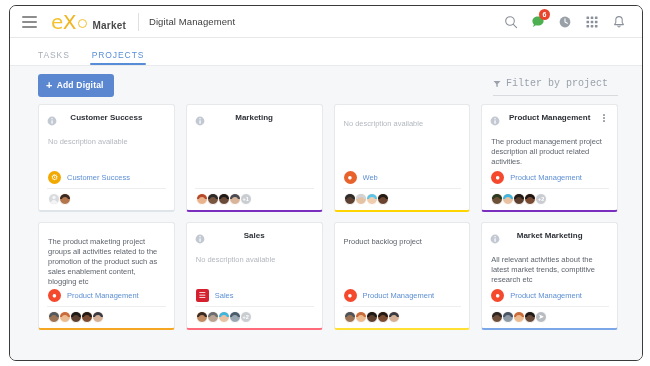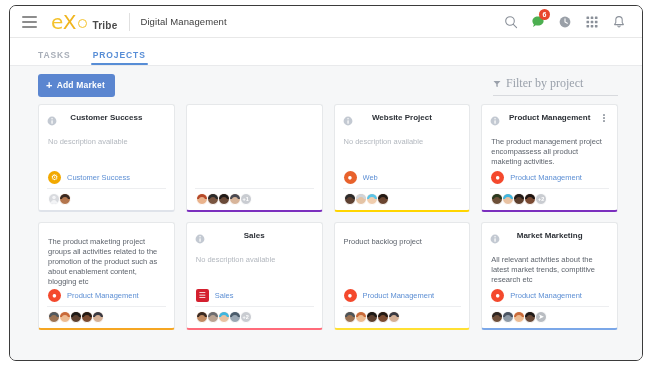--- a/index.html
+++ b/index.html
@@ -78,21 +78,21 @@
 
   
   #tabs {
     background: #ffffff;
     height: 28px;
     padding-left: 28px;
     display: flex; align-items: flex-end; gap: 22px;
     border-bottom: 1px solid #e9eaec;
   }
   .tab {
-    font-size: 8.5px; letter-spacing: .9px; font-weight: bold;
+    font-size: 8.5px; letter-spacing: .9px; font-weight: normal;
     padding-bottom: 5px; cursor: pointer; position: relative;
     color: #a8aeb8;
   }
   .tab.active { color: #578dd6; }
   .tab.active::after {
     content: ""; position: absolute; left: -2px; right: -2px; bottom: 0;
     height: 2.5px; background: #578dd6; border-radius: 1px;
   }
 
   
@@ -109,22 +109,22 @@
   }
   .plus-glyph { font-size: 11px; font-weight: bold; line-height: 1; }
 
   #toolbar-right { margin-left: auto; display: flex; align-items: center; gap: 14px; }
   #filter-wrap {
     display: flex; align-items: center; gap: 5px;
     border-bottom: 1px solid #d8dade; width: 125px; padding-bottom: 3px;
   }
   #filter-input {
     border: none; outline: none; background: transparent;
-    font-size: 12px; color: #6b7280; width: 105px;
-    font-family: Liberation Serif, serif;
+    font-size: 10px; color: #6b7280; width: 105px;
+    font-family: Liberation Mono, monospace;
   }
   #filter-input::placeholder { color: #9aa1ab; }
   #project-select {
     width: 76px; height: 18px; font-size: 8px; color: #40464f;
     border: 1px solid #d3d6db; border-radius: 3px; background: #fff;
     padding: 0 4px; font-family: "Liberation Sans", sans-serif;
     cursor: pointer;
   }
 
   
@@ -223,21 +223,21 @@
     <div id="hamburger">
       <i></i>
         <i></i>
         <i></i>
     </div>
 
     <div class="logo-wrap">
       <span class="logo-e">e</span>
       <span class="logo-x">X</span>
       <span class="logo-o"></span>
-      <span class="logo-tribe">Tribe</span>
+      <span class="logo-tribe">Market</span>
     </div>
 
     <div id="topbar-divider"></div>
 
     <div id="app-name">Digital Management</div>
 
     <div id="topbar-actions">
 
       <span class="ticon">
         <svg width="14" height="14" viewBox="0 0 14 14">
@@ -289,21 +289,21 @@
   <div id="page">
 
     <div id="tabs">
       <div class="tab">TASKS</div>
       <div class="tab active">PROJECTS</div>
     </div>
 
     <div id="toolbar">
       <button id="add-project-btn">
         <span class="plus-glyph">+</span>
-        <span>Add Market</span>
+        <span>Add Digital</span>
       </button>
 
       <div id="toolbar-right">
         <div id="filter-wrap">
           <span>
             <svg width="8" height="8" viewBox="0 0 10 10">
               <path d="M0.6 1.1 L9.4 1.1 L5.9 5.1 L5.9 8.9 L4.1 8 L4.1 5.1 Z" fill="#9aa1ab"></path>
             </svg>
           </span>
           <input id="filter-input" type="text" placeholder="Filter by project" style="">
@@ -339,55 +339,55 @@
                 <path d="M1.8 12 C2.2 8.8 3.9 7.3 6 7.3 C8.1 7.3 9.8 8.8 10.2 12 Z" fill="#f3f4f6"></path>
               </svg>
             </span>
             <span class="avatar" style="background: rgb(180, 118, 77);">
               <span class="hair" style="background:#3a2a22"></span>
               <span class="face" style="background:#b4764d"></span>
             </span>
           </div>
         </div>
         <div class="card" style="border-bottom-color: rgb(123, 47, 190);">
-          <div class="card-space"></div>
-          <div class="card-members">
-            <span class="avatar" style="background: rgb(234, 179, 140);">
-              <span class="hair" style="background:#b5492a"></span>
-              <span class="face" style="background:#eab38c"></span>
-            </span>
-            <span class="avatar" style="background: rgb(122, 85, 64);">
-              <span class="hair" style="background:#2b2b2b"></span>
-              <span class="face" style="background:#7a5540"></span>
-            </span>
-            <span class="avatar" style="background: rgb(106, 74, 56);">
-              <span class="hair" style="background:#1f1a18"></span>
-              <span class="face" style="background:#6a4a38"></span>
-            </span>
-            <span class="avatar" style="background: rgb(216, 181, 154);">
-              <span class="hair" style="background:#4a4a52"></span>
-              <span class="face" style="background:#d8b59a"></span>
-            </span>
-            <span class="avatar-more">+1</span>
-          </div>
-        </div>
-        <div class="card" style="border-bottom-color: rgb(255, 213, 0);">
           <div class="card-head">
             <span><svg class="info-icon" viewBox="0 0 12 12">
                 <circle cx="6" cy="6" r="5.3" fill="#c3c9d2"></circle>
                 <rect x="5.3" y="5" width="1.5" height="4.2" rx="0.6" fill="#ffffff"></rect>
                 <circle cx="6.05" cy="3.2" r="0.85" fill="#ffffff"></circle>
               </svg></span>
-            <div class="card-title">Website Project</div>
+            <div class="card-title">Marketing</div>
             <div class="kebab hidden">
               <i></i>
               <i></i>
               <i></i>
             </div>
           </div>
+          <div class="card-space"></div>
+          <div class="card-members">
+            <span class="avatar" style="background: rgb(234, 179, 140);">
+              <span class="hair" style="background:#b5492a"></span>
+              <span class="face" style="background:#eab38c"></span>
+            </span>
+            <span class="avatar" style="background: rgb(122, 85, 64);">
+              <span class="hair" style="background:#2b2b2b"></span>
+              <span class="face" style="background:#7a5540"></span>
+            </span>
+            <span class="avatar" style="background: rgb(106, 74, 56);">
+              <span class="hair" style="background:#1f1a18"></span>
+              <span class="face" style="background:#6a4a38"></span>
+            </span>
+            <span class="avatar" style="background: rgb(216, 181, 154);">
+              <span class="hair" style="background:#4a4a52"></span>
+              <span class="face" style="background:#d8b59a"></span>
+            </span>
+            <span class="avatar-more">+1</span>
+          </div>
+        </div>
+        <div class="card" style="border-bottom-color: rgb(255, 213, 0);">
           <div class="card-desc empty">No description available</div>
           <div class="card-space">
             <span class="space-avatar round" style="background: rgb(232, 98, 44); color: rgb(255, 255, 255);">●</span>
             <span class="space-name">Web</span>
           </div>
           <div class="card-members">
             <span class="avatar" style="background: rgb(94, 65, 50);">
               <span class="hair" style="background:#2c2c2c"></span>
               <span class="face" style="background:#5e4132"></span>
             </span>
@@ -412,21 +412,21 @@
                 <rect x="5.3" y="5" width="1.5" height="4.2" rx="0.6" fill="#ffffff"></rect>
                 <circle cx="6.05" cy="3.2" r="0.85" fill="#ffffff"></circle>
               </svg></span>
             <div class="card-title">Product Management</div>
             <div class="kebab">
               <i></i>
               <i></i>
               <i></i>
             </div>
           </div>
-          <div class="card-desc">The product management project encompassess all product maketing activities.</div>
+          <div class="card-desc">The product management project description all product related activities.</div>
           <div class="card-space">
             <span class="space-avatar round" style="background: rgb(244, 73, 45); color: rgb(255, 255, 255);">●</span>
             <span class="space-name">Product Management</span>
           </div>
           <div class="card-members">
             <span class="avatar" style="background: rgb(109, 80, 56);">
               <span class="hair" style="background:#2a3b20"></span>
               <span class="face" style="background:#6d5038"></span>
             </span>
             <span class="avatar" style="background: rgb(232, 194, 162);">
@@ -438,21 +438,21 @@
               <span class="face" style="background:#5c3f2e"></span>
             </span>
             <span class="avatar" style="background: rgb(122, 75, 51);">
               <span class="hair" style="background:#1d1512"></span>
               <span class="face" style="background:#7a4b33"></span>
             </span>
             <span class="avatar-more">+2</span>
           </div>
         </div>
         <div class="card" style="border-bottom-color: rgb(245, 166, 35);">
-          <div class="card-desc">The product maketing project groups all activities related to the promotion of the product such as about enablement content, blogging etc</div>
+          <div class="card-desc">The product maketing project groups all activities related to the promotion of the product such as sales enablement content, blogging etc</div>
           <div class="card-space">
             <span class="space-avatar round" style="background: rgb(244, 73, 45); color: rgb(255, 255, 255);">●</span>
             <span class="space-name">Product Management</span>
           </div>
           <div class="card-members">
             <span class="avatar" style="background: rgb(156, 115, 84);">
               <span class="hair" style="background:#52595f"></span>
               <span class="face" style="background:#9c7354"></span>
             </span>
             <span class="avatar" style="background: rgb(237, 187, 145);">

